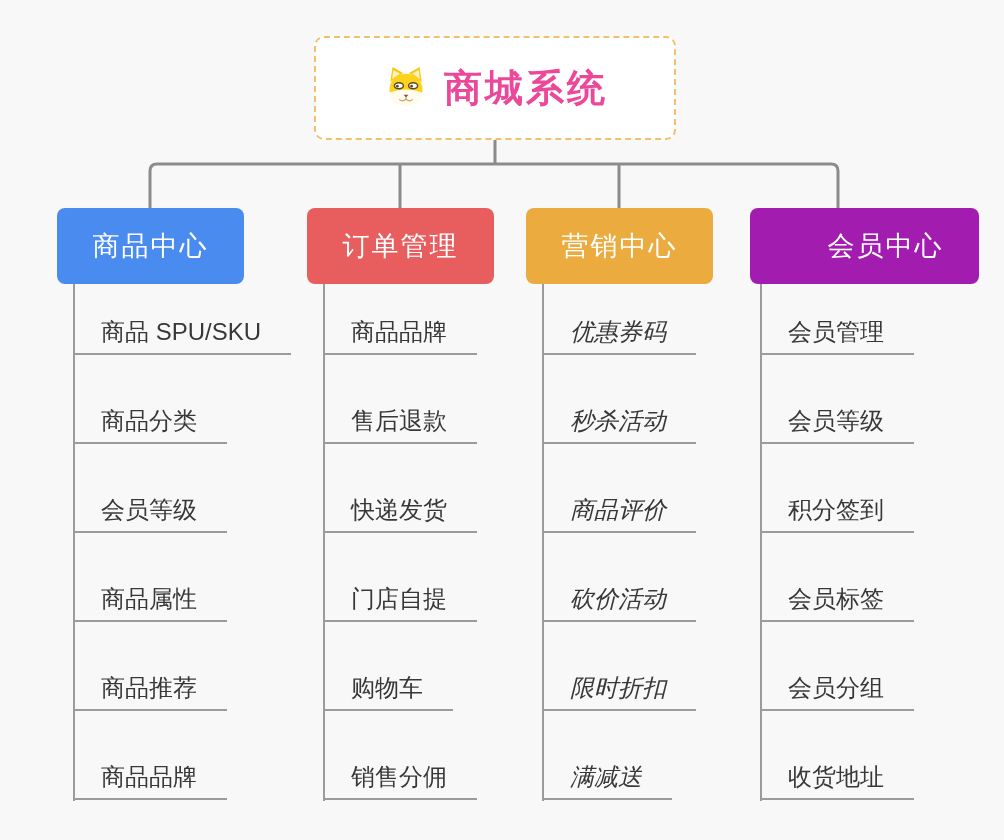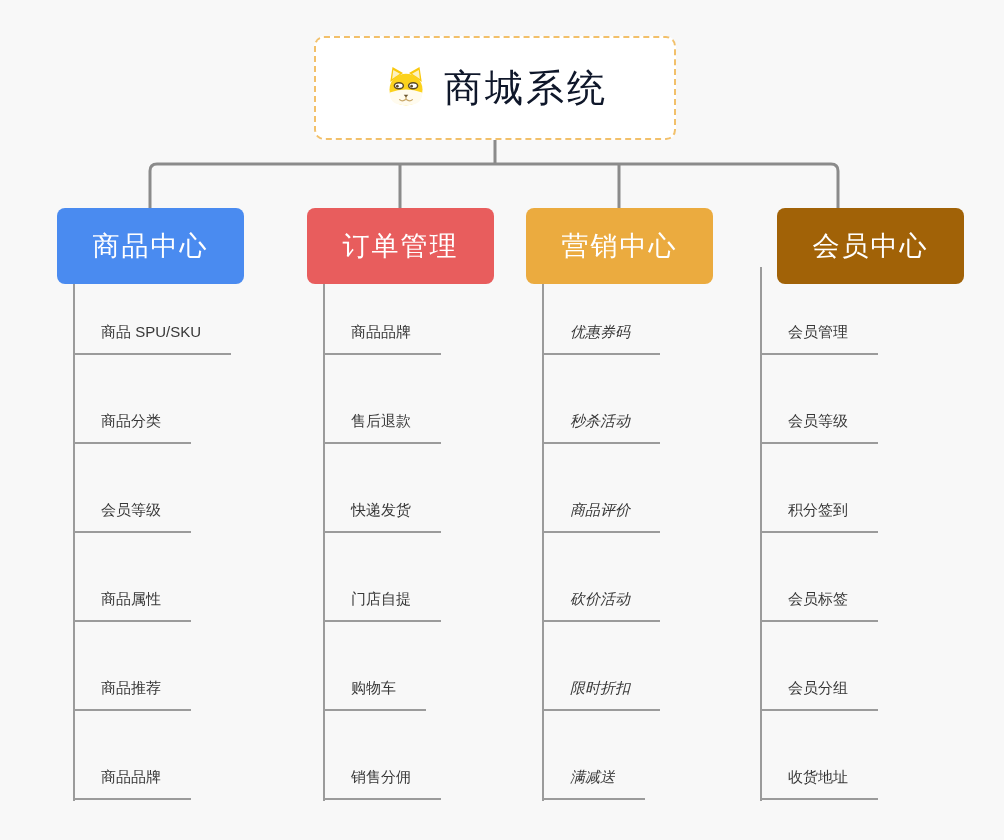--- a/index.html
+++ b/index.html
@@ -11,41 +11,41 @@
   #connectors{position:absolute;left:0;top:0;width:1004px;height:840px;pointer-events:none;}
 
   
   .root{
     position:absolute;left:314px;top:36px;width:362px;height:104px;
     background:#ffffff;border:2px dashed #f2c06a;border-radius:10px;
     box-sizing:border-box;
     display:flex;align-items:center;justify-content:center;gap:14px;
   }
   .root-title{
-    font-size:38px;color:#0f172a;letter-spacing:3px;font-weight:400;
+    font-size:38px;color:#ec4899;letter-spacing:3px;font-weight:700;
   }
   .dog{width:48px;height:48px;flex:0 0 auto;}
 
   
   .branch{
     position:absolute;top:208px;width:187px;height:76px;
     border-radius:8px;display:flex;align-items:center;justify-content:center;
     color:#ffffff;font-size:27px;letter-spacing:2px;
   }
   .b0{left:57px;background:#4a8bf0;}
   .b1{left:307px;background:#e85d5d;}
   .b2{left:526px;background:#ebab3f;}
-  .b3{left:777px;background:#a16207;}
+  .b3{left:750px;background:#a21caf;padding-left:42px;}
 
   
   .leaf{
     position:absolute;white-space:nowrap;
     padding:0 30px 6px 28px;
     border-bottom:2px solid #9b9b9b;
-    font-size:15px;line-height:30px;color:#383838;
+    font-size:24px;line-height:30px;color:#383838;
   }
   .c0{left:73px;} .c1{left:323px;} .c2{left:542px;font-style:italic;} .c3{left:760px;}
   .r0{top:317px;} .r1{top:406px;} .r2{top:495px;}
   .r3{top:584px;} .r4{top:673px;} .r5{top:762px;}
 </style>
 </head>
 <body>
 
 <svg id="connectors" viewBox="0 0 1004 840" xmlns="http://www.w3.org/2000/svg">
 

